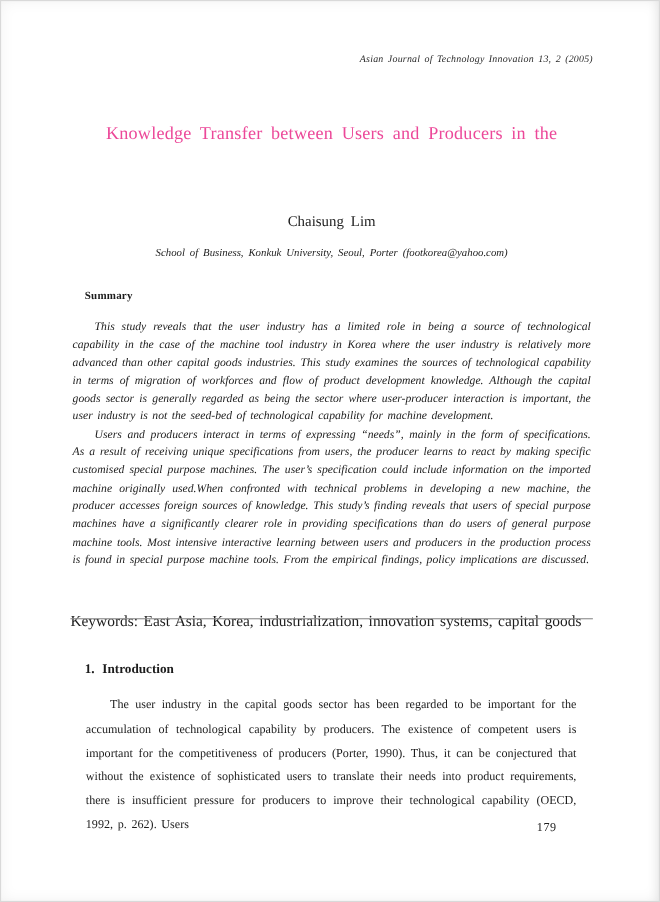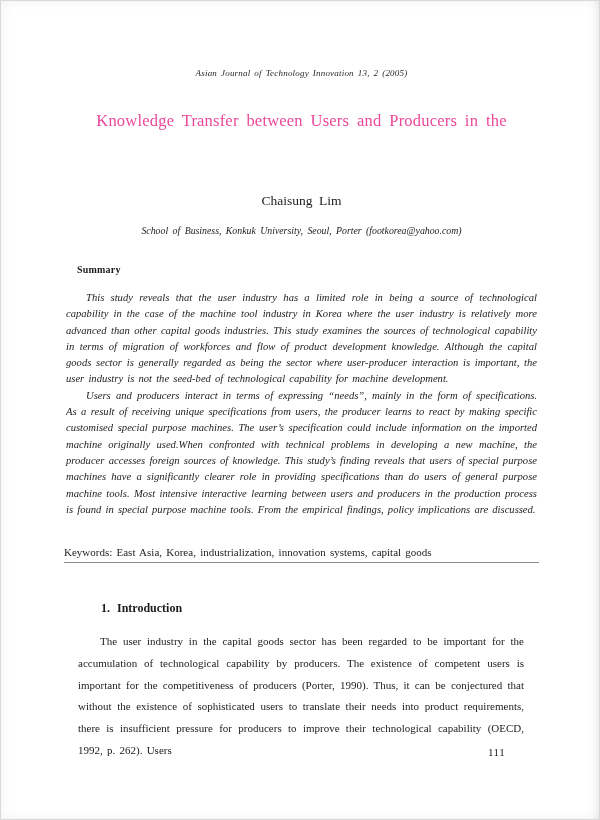--- a/index.html
+++ b/index.html
@@ -21,24 +21,24 @@
     color: #1c1c1c;
   }
   .content {
     position: absolute;
     left: 63px;
     top: 0;
     width: 475px;
   }
   .journal-header {
     position: absolute;
-    top: 67px;
+    top: 47px;
     left: 0;
     width: 100%;
-    text-align: center;
+    text-align: right;
     font-style: italic;
     font-size: 9px;
     letter-spacing: 0.2px;
     word-spacing: 1.5px;
     color: #2a2a2a;
     font-family: Liberation Serif, serif;
   }
   .title-block {
     position: absolute;
     top: 106px;
@@ -90,42 +90,41 @@
     margin: 0;
     font-size: 10.6px;
     line-height: 16.3px;
     text-align: justify;
     text-indent: 20px;
     word-spacing: 1.5px;
     font-style: italic;
   }
   .keywords-line {
     position: absolute;
-    top: 545px;
+    top: 557px;
     left: 0;
     width: 100%;
-    font-size: 11px;
+    font-size: 14px;
     word-spacing: 1.5px;
   }
   .keywords-divider {
     position: absolute;
     top: 561px;
     left: 0;
     width: 100%;
     border: none;
     border-top: 1px solid #8c8c8c;
     margin: 0;
   }
   .section-heading {
     position: absolute;
     top: 600px;
     left: 13px;
     font-weight: bold;
     font-size: 12px;
-    margin-left: 24px;
   }
   .section-heading .sec-label { margin-left: 7px; }
   .section-body {
     position: absolute;
     top: 630px;
     left: 14px;
     width: 446px;
   }
   .section-body p {
     margin: 0;
@@ -173,14 +172,14 @@
     <div class="section-heading">
       <span class="sec-number">1.</span><span class="sec-label">Introduction</span>
     </div>
 
     <div class="section-body">
       <p>The user industry in the capital goods sector has been regarded to be important for the accumulation of technological capability by producers. The existence of competent users is important for the competitiveness of producers (Porter, 1990). Thus, it can be conjectured that without the existence of sophisticated users to translate their needs into product requirements, there is insufficient pressure for producers to improve their technological capability (OECD, 1992, p. 262). Users</p>
     </div>
 
   </div>
 
-  <div class="page-number">111</div>
+  <div class="page-number">179</div>
 </div>
 
 </body></html>

